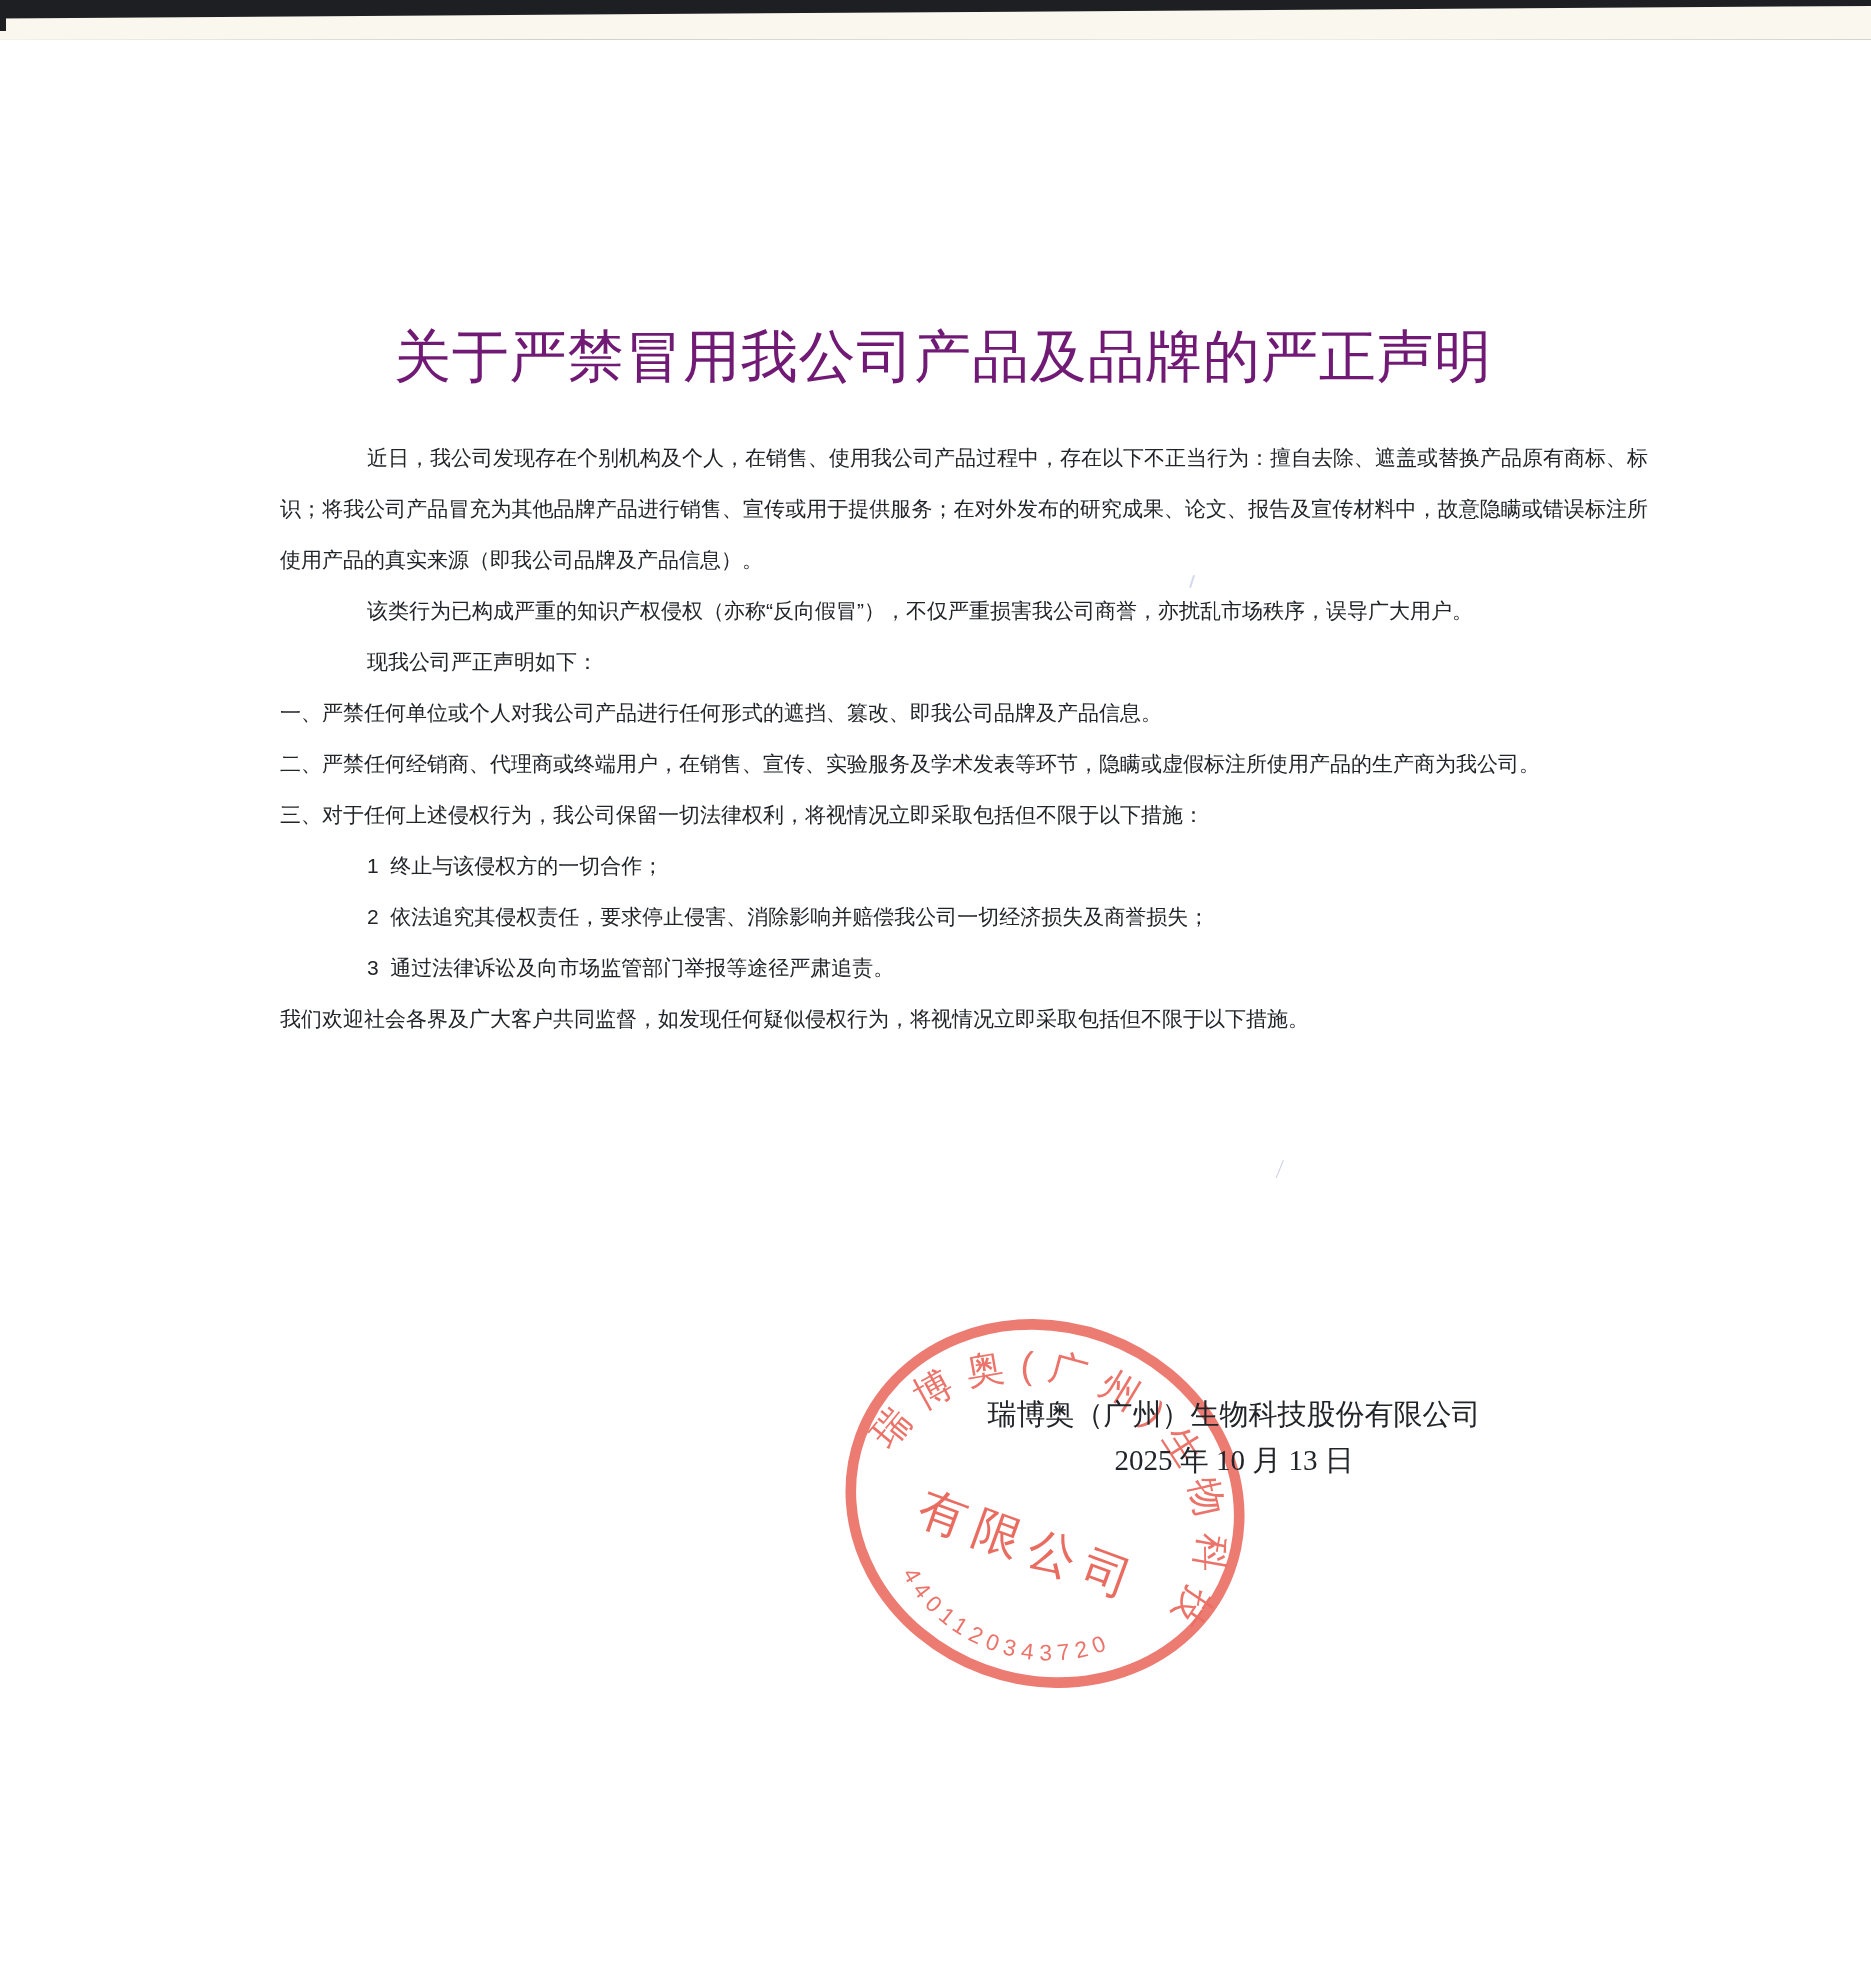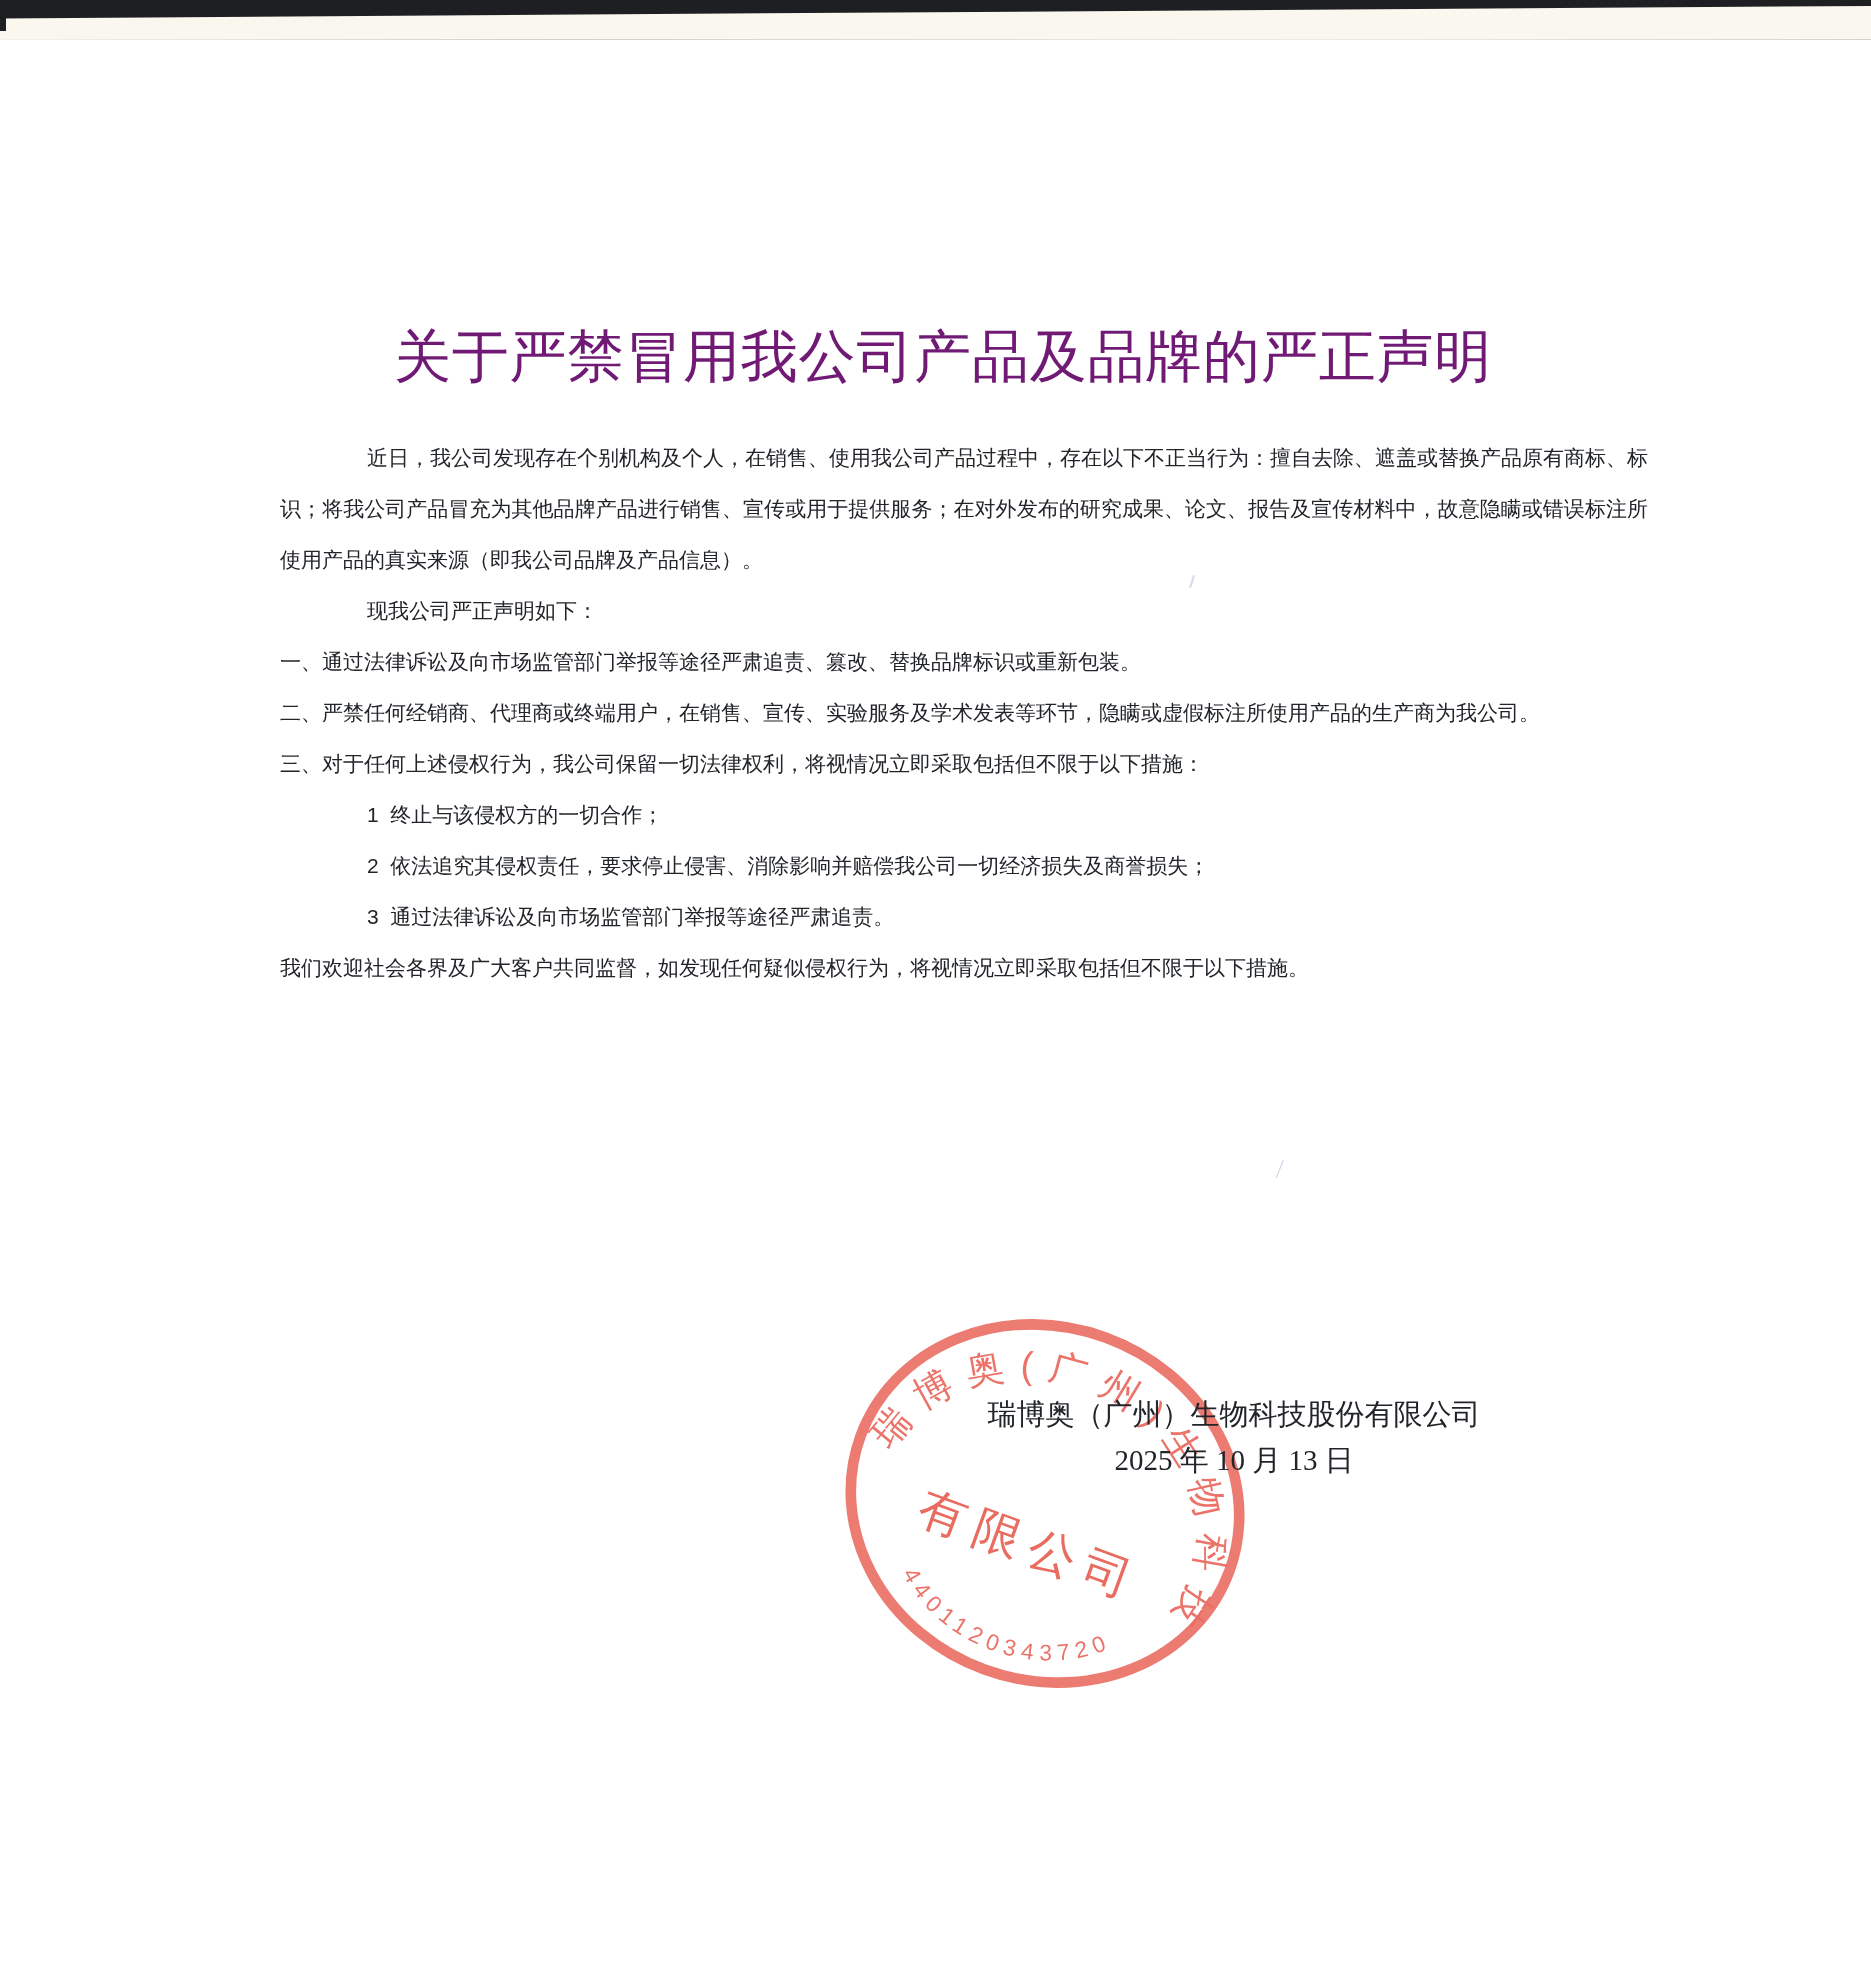--- a/index.html
+++ b/index.html
@@ -58,22 +58,23 @@
   <div class="top-bar"></div>
   <div class="corner-blob"></div>
 
   <div class="smudge s3"></div>
   <div class="smudge s4"></div>
 
   <div class="title">关于严禁冒用我公司产品及品牌的严正声明</div>
 
   <div class="body" id="body-root">
       <div class="para-indent">近日，我公司发现存在个别机构及个人，在销售、使用我公司产品过程中，存在以下不正当行为：擅自去除、遮盖或替换产品原有商标、标识；将我公司产品冒充为其他品牌产品进行销售、宣传或用于提供服务；在对外发布的研究成果、论文、报告及宣传材料中，故意隐瞒或错误标注所使用产品的真实来源（即我公司品牌及产品信息）。</div>
+      <div class="para-indent">该类行为已构成严重的知识产权侵权（亦称“反向假冒”），不仅严重损害我公司商誉，亦扰乱市场秩序，误导广大用户。</div>
       <div class="para-indent">现我公司严正声明如下：</div>
-      <div class="clause">一、通过法律诉讼及向市场监管部门举报等途径严肃追责、篡改、替换品牌标识或重新包装。</div>
+      <div class="clause">一、严禁任何单位或个人对我公司产品进行任何形式的遮挡、篡改、即我公司品牌及产品信息。</div>
       <div class="clause">二、严禁任何经销商、代理商或终端用户，在销售、宣传、实验服务及学术发表等环节，隐瞒或虚假标注所使用产品的生产商为我公司。</div>
       <div class="clause">三、对于任何上述侵权行为，我公司保留一切法律权利，将视情况立即采取包括但不限于以下措施：</div>
       <div class="subitem">1  终止与该侵权方的一切合作；</div>
       <div class="subitem">2  依法追究其侵权责任，要求停止侵害、消除影响并赔偿我公司一切经济损失及商誉损失；</div>
       <div class="subitem">3  通过法律诉讼及向市场监管部门举报等途径严肃追责。</div>
       <div class="clause">我们欢迎社会各界及广大客户共同监督，如发现任何疑似侵权行为，将视情况立即采取包括但不限于以下措施。</div>
     </div>
 
   <svg class="stamp" viewBox="-555 -525 1110 1050" xmlns="http://www.w3.org/2000/svg">
     <g transform="rotate(20)">

